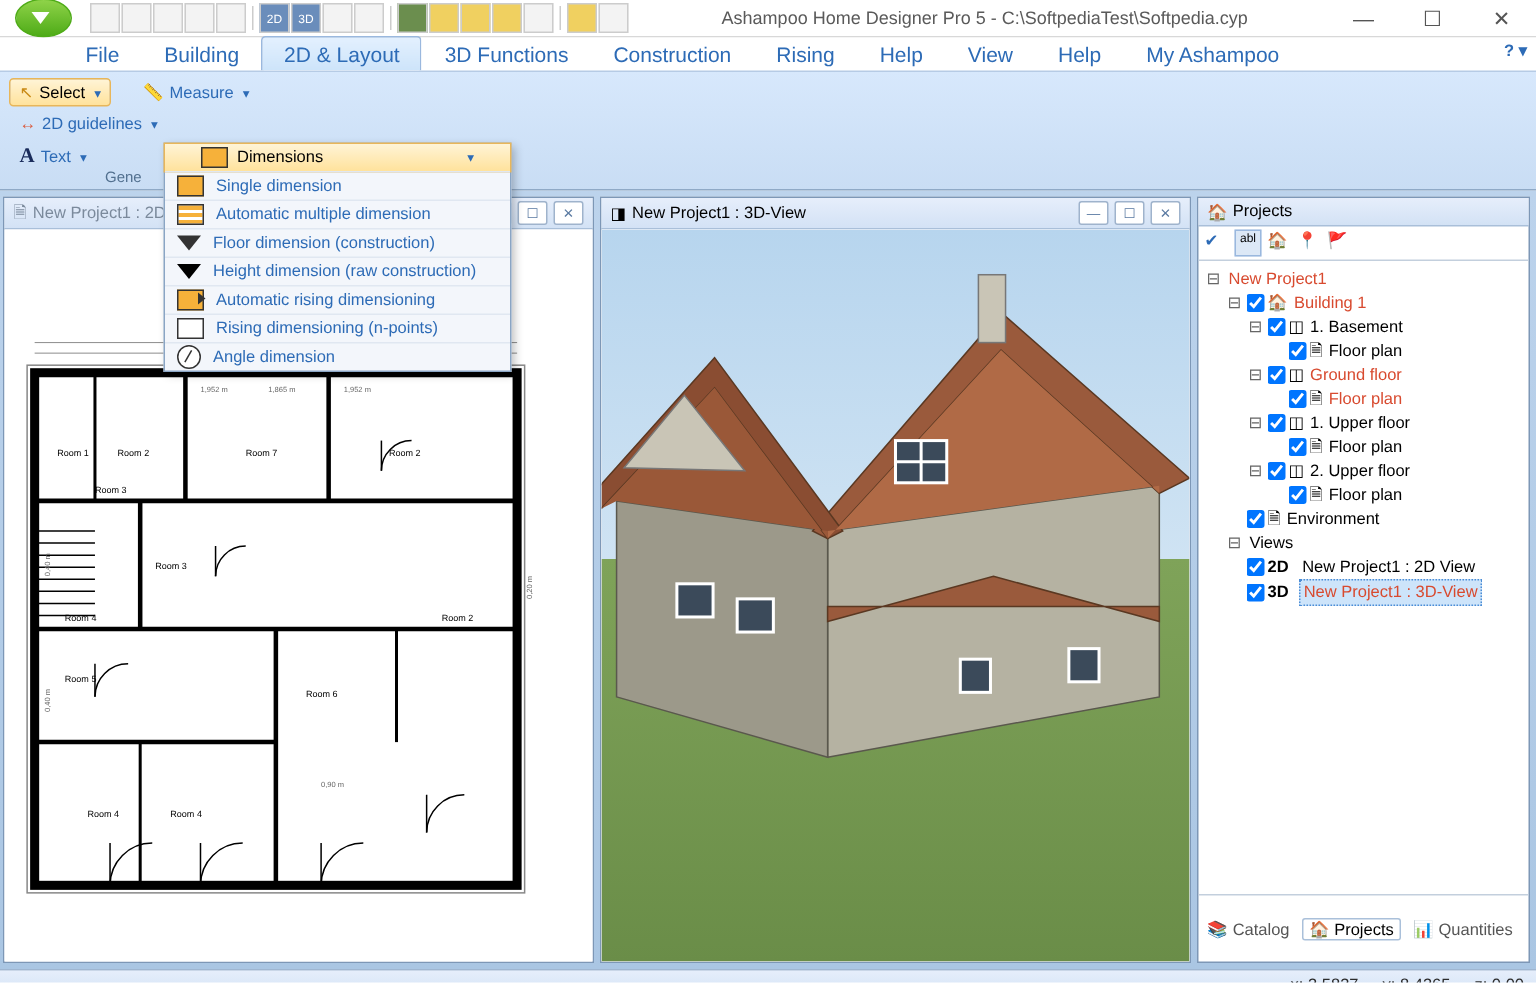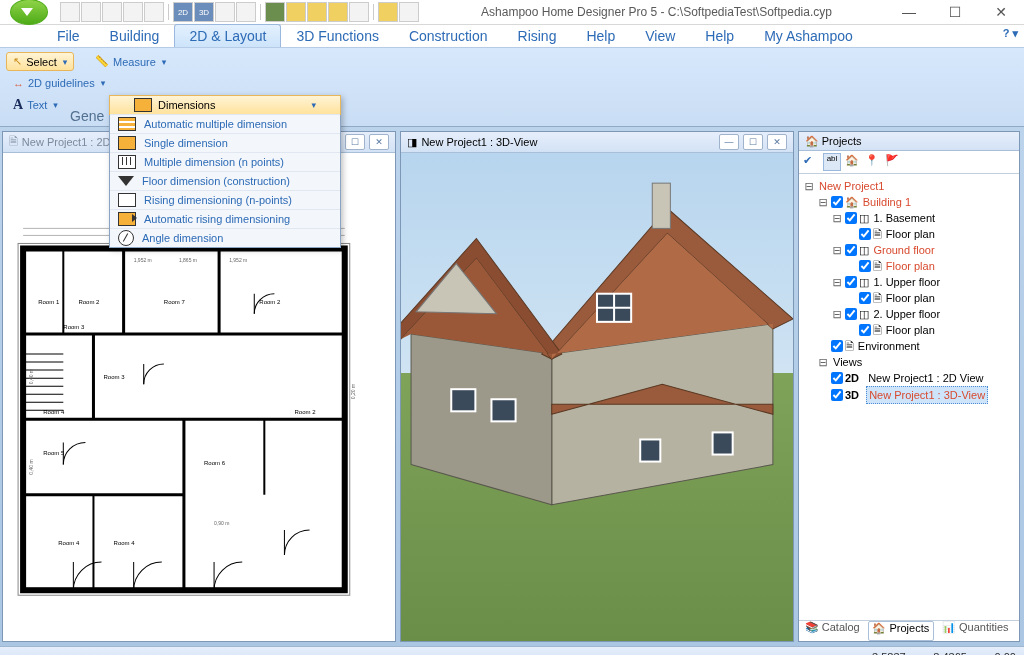--- a/index.html
+++ b/index.html
@@ -12,37 +12,37 @@
 .logo{width:36px;height:24px;margin:0 6px;background:linear-gradient(#8fd349,#4eab17);border-radius:50%;border:1px solid #4eab17;position:relative}
 .logo:after{content:"";position:absolute;left:10px;top:8px;border-left:6px solid transparent;border-right:6px solid transparent;border-top:8px solid #fff}
 .menu-item{padding:3px 14px;color:#2d6bb6;font-size:14px;border:1px solid transparent;border-bottom:none;cursor:default}
 .menu-item.active{background:linear-gradient(#e3f0fe,#cde4fa);border-color:#9ab8de;border-radius:3px 3px 0 0}
 .help-q{position:absolute;right:6px;top:2px;color:#2d6bb6;font-weight:bold}
 .ribbon{height:70px;background:linear-gradient(#d7e8fc,#c9ddf4);border-bottom:1px solid #8fa9c6;display:flex;align-items:flex-start;padding:4px 6px;gap:14px;position:relative}
 .r-btn{display:flex;align-items:center;gap:4px;padding:2px 6px;border:1px solid #e8b65a;background:linear-gradient(#fff4d6,#ffe29c);border-radius:3px;font-size:11px}
 .r-btn.plain{border-color:transparent;background:transparent}
 .r-sub{display:flex;flex-direction:column;gap:2px}
 .r-line{display:flex;align-items:center;gap:6px}
-.group-label{position:absolute;bottom:2px;left:70px;color:#52708f;font-size:14px}
+.group-label{position:absolute;bottom:2px;left:70px;color:#52708f;font-size:10px}
 .workspace{display:flex;height:calc(655px - 24px - 22px - 70px - 20px);background:linear-gradient(#bcd3ec,#aac6e3)}
 .view-pane{flex:1;margin:4px 2px;background:#fff;border:1px solid #7d97b6;display:flex;flex-direction:column;min-width:0}
 .view-title{height:20px;display:flex;align-items:center;padding:0 6px;gap:4px;background:linear-gradient(#e6eefb,#d3e2f5);border-bottom:1px solid #a9bfd9;color:#7b8a9c;font-size:11px}
 .view-title .sp{flex:1}
 .vbtn{width:18px;height:14px;border:1px solid #9fb3cc;background:#fff;border-radius:2px;font-size:9px;display:flex;align-items:center;justify-content:center;color:#5a7aa2}
 .view-body{flex:1;background:#fff;position:relative;overflow:hidden}
 .floorplan{position:absolute;inset:0}
 .sidepanel{width:220px;margin:4px 4px 4px 2px;background:#fff;border:1px solid #7d97b6;display:flex;flex-direction:column}
 .tree{flex:1;padding:4px 4px;overflow:auto;font-size:11px;line-height:16px}
 .tree .row{display:flex;align-items:center;gap:2px;white-space:nowrap}
 .tree .i{display:inline-block;width:12px;text-align:center;color:#666}
 .tree input[type=checkbox]{width:12px;height:12px;margin:0}
 .tree .red{color:#d84a2f}
 .tree .lbl{padding:0 2px}
 .tree .lbl.sel{background:#cde4fa;border:1px dotted #4b8cd5}
-.sidetabs{height:20px;border-top:1px solid #c3cfdd;display:flex;gap:8px;padding:0 6px;font-size:11px;color:#555}
+.sidetabs{height:20px;border-top:1px solid #c3cfdd;display:flex;align-items:center;gap:8px;padding:12px 6px;font-size:11px;color:#555}
 .sidetabs .active{color:#000;border:1px solid #aac0da;background:#fff;padding:0 4px;border-radius:2px}
 .statusbar{height:20px;background:linear-gradient(#e6eefb,#cfe0f4);border-top:1px solid #9fb6d1;display:flex;align-items:center;justify-content:flex-end;padding:0 8px;gap:16px;font-size:11px;color:#2b2b2b}
 .dropdown{position:absolute;left:109px;top:95px;z-index:50;width:230px;background:#f3f6fb;border:1px solid #8aa5c4;box-shadow:2px 2px 6px rgba(0,0,0,.25)}
 .dd-head{height:18px;background:linear-gradient(#fff4d6,#ffe29c);border:1px solid #e8b65a;margin:-1px;display:flex;align-items:center;padding:0 24px;font-size:11px}
 .dd-item{height:18px;display:flex;align-items:center;gap:8px;padding:0 8px;color:#2d6bb6;font-size:11px;border-top:1px solid #e0e7f1}
 .ico{width:16px;height:12px;display:inline-block}
 .ico.sd{background:#f6b13a;border:1px solid #333}
 .ico.am{background:repeating-linear-gradient(#f6b13a,#f6b13a 3px,#fff 3px,#fff 5px);border:1px solid #333}
 .ico.mn{background:#fff;border:1px solid #333;position:relative}
 .ico.mn:before{content:"";position:absolute;left:3px;top:1px;width:1px;height:8px;background:#333;box-shadow:4px 0 #333,8px 0 #333}
@@ -151,42 +151,42 @@
   </div>
 </div>
 
 <div class="dropdown">
   <div class="dd-head">
     <span class="ico sd"></span>
     <span style="margin-left:6px">Dimensions</span>
     <span class="dd-arrow" style="margin-left:auto">▾</span>
   </div>
   <div class="dd-item">
+      <span class="ico sd"></span>
+      <span>Single dimension</span>
+    </div>
+  <div class="dd-item">
       <span class="ico am"></span>
       <span>Automatic multiple dimension</span>
     </div>
   <div class="dd-item">
-      <span class="ico sd"></span>
-      <span>Single dimension</span>
-    </div>
-  <div class="dd-item">
-      <span class="ico mn"></span>
-      <span>Multiple dimension (n points)</span>
-    </div>
-  <div class="dd-item">
       <span class="ico hd"></span>
       <span>Floor dimension (construction)</span>
     </div>
   <div class="dd-item">
+      <span class="ico hd2"></span>
+      <span>Height dimension (raw construction)</span>
+    </div>
+  <div class="dd-item">
+      <span class="ico ar"></span>
+      <span>Automatic rising dimensioning</span>
+    </div>
+  <div class="dd-item">
       <span class="ico rn"></span>
       <span>Rising dimensioning (n-points)</span>
-    </div>
-  <div class="dd-item">
-      <span class="ico ar"></span>
-      <span>Automatic rising dimensioning</span>
     </div>
   <div class="dd-item">
       <span class="ico ad"></span>
       <span>Angle dimension</span>
     </div>
 </div>
 
 <div class="workspace">
 
   <div class="view-pane">

